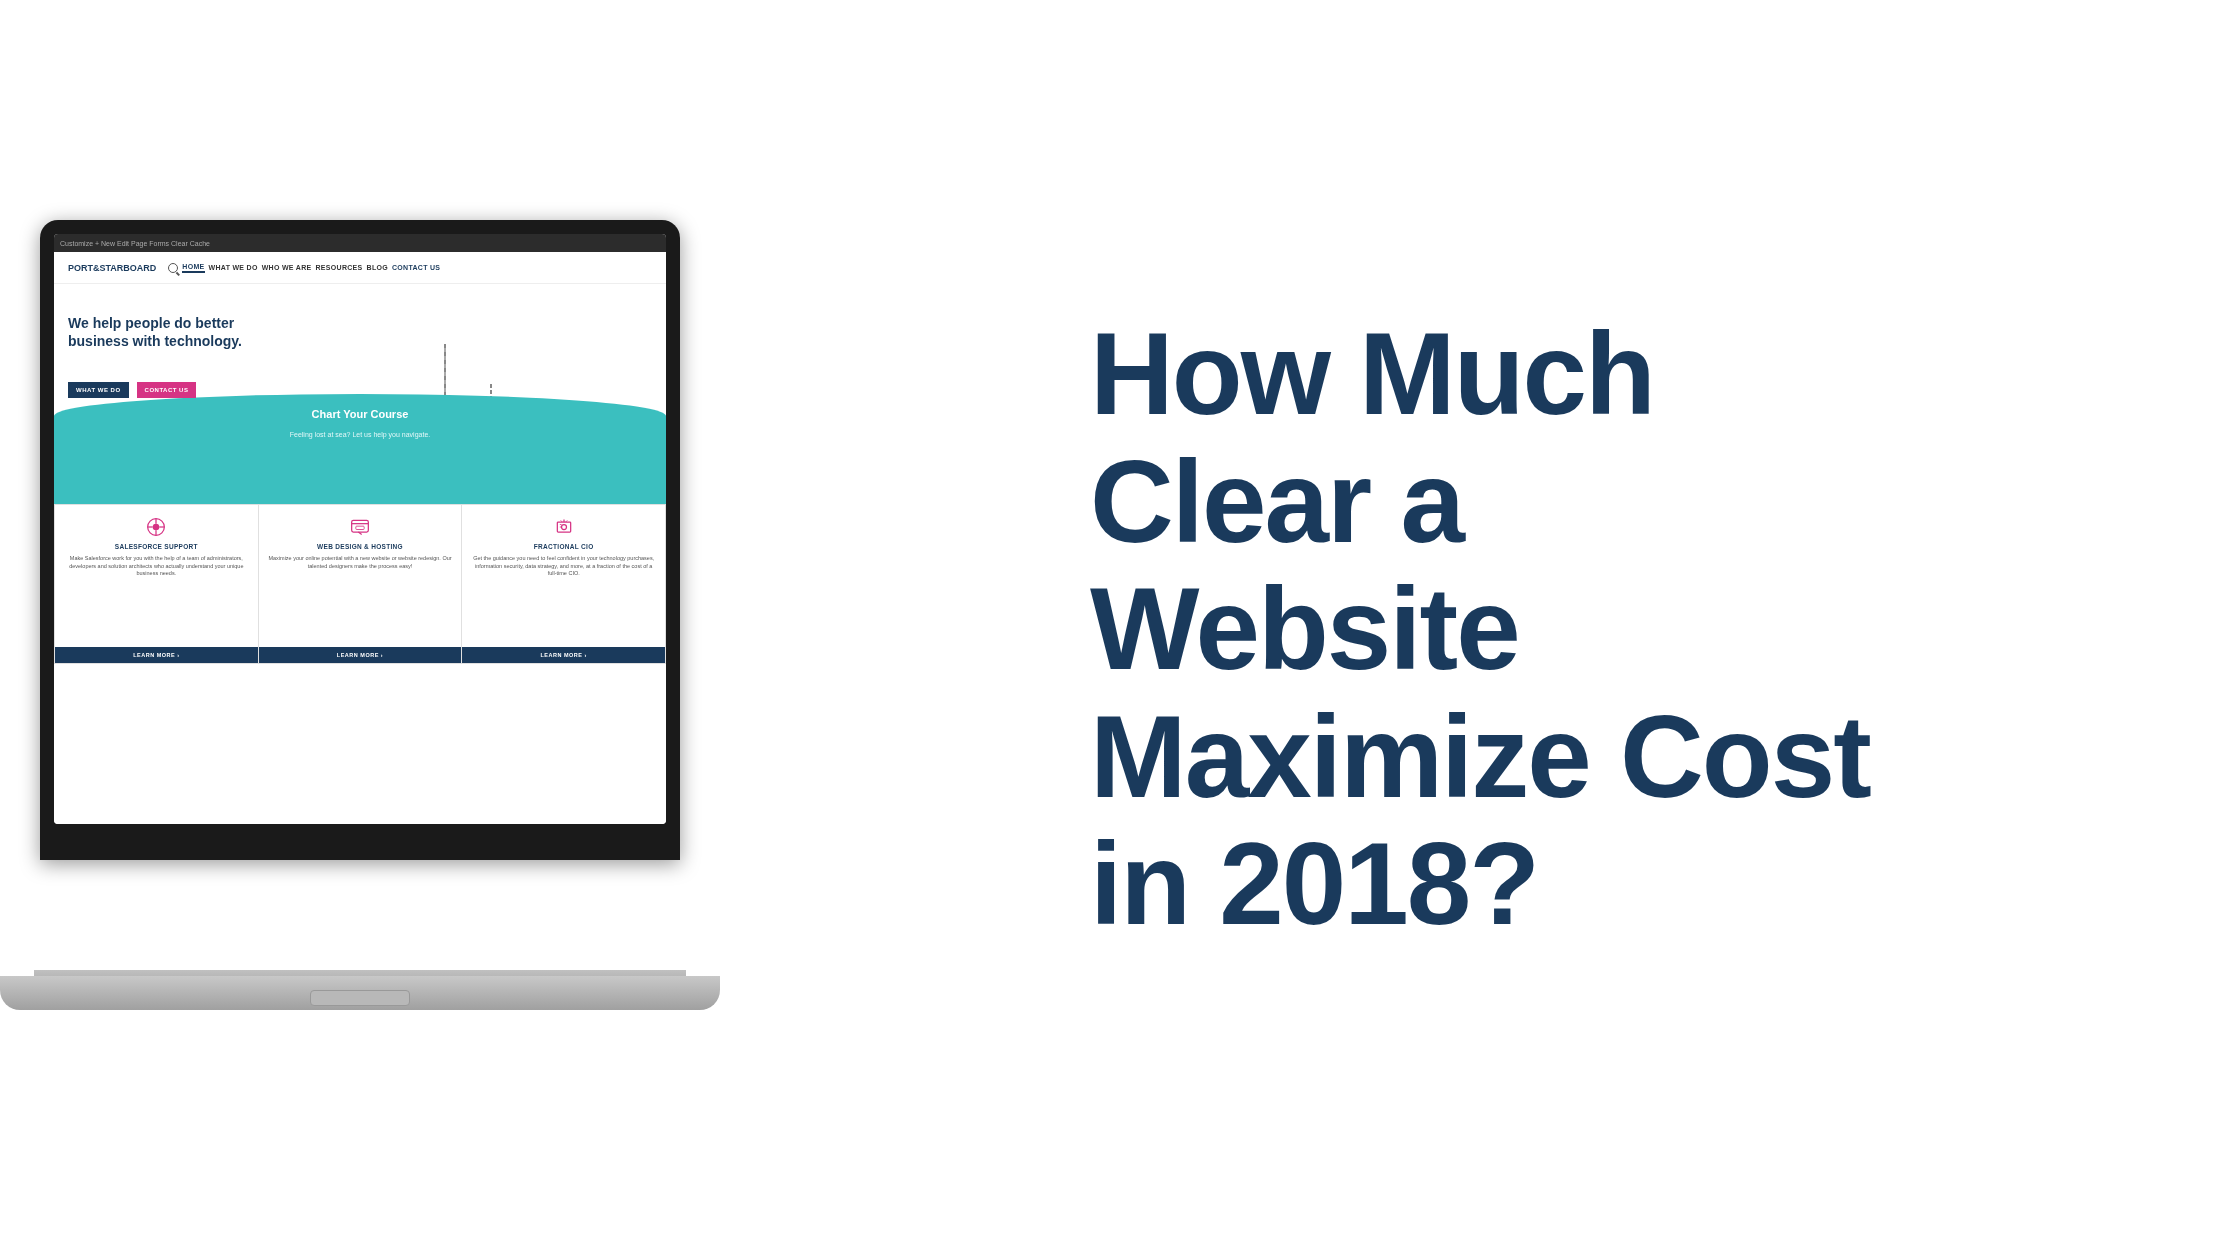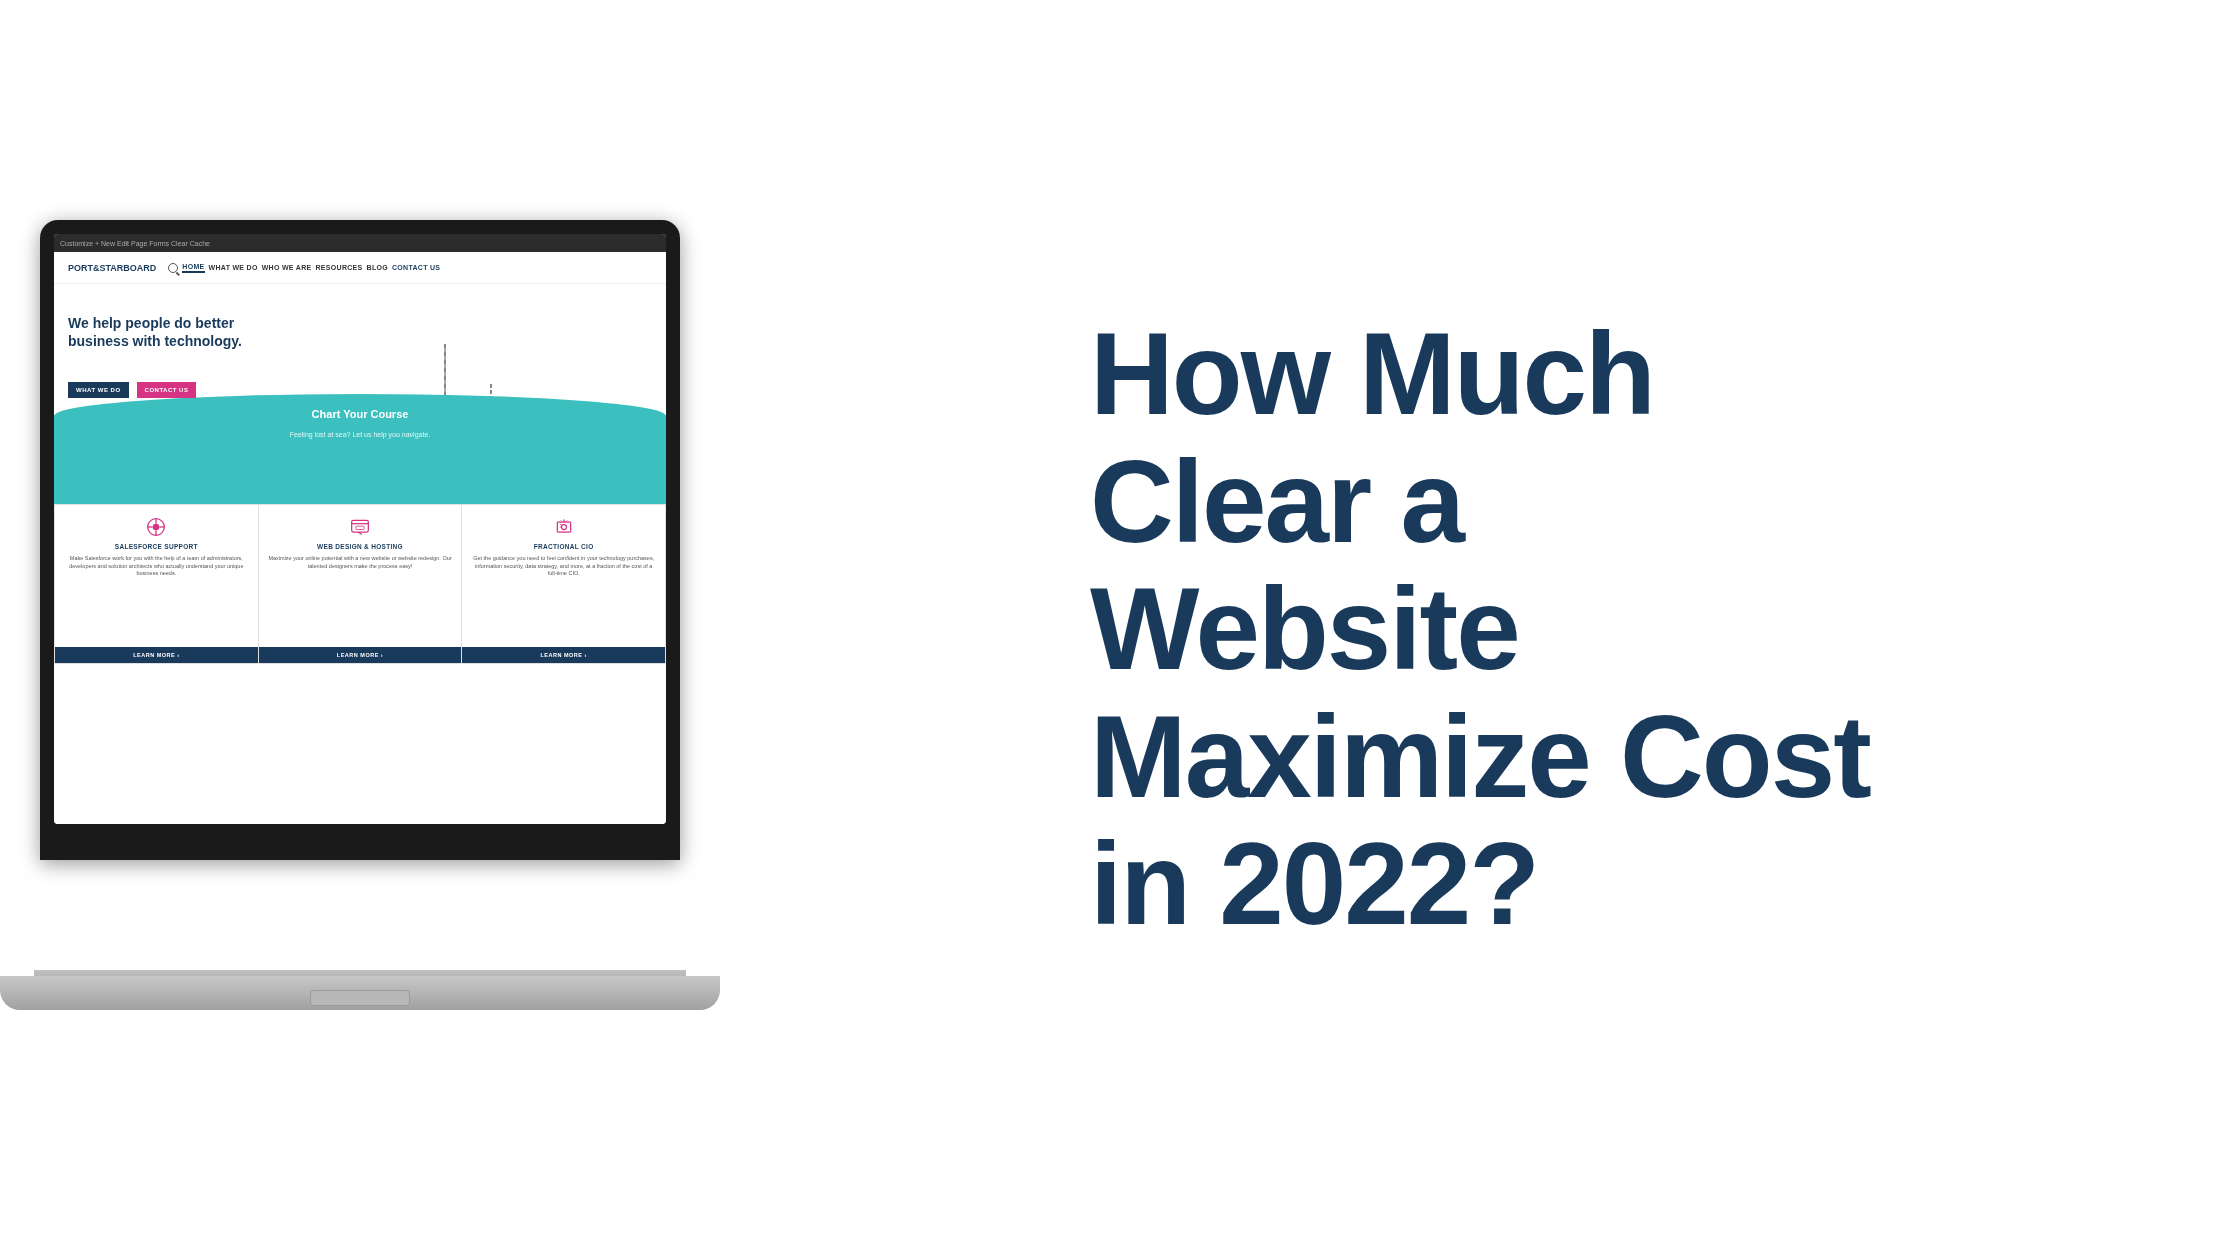--- a/index.html
+++ b/index.html
@@ -472,16 +472,16 @@
 
   </div>
 </div>
 
 <div class="text-section">
   <div class="headline-container">
     <div class="headline-text">
       <span>How Much</span><br>
       <span>Clear a Website</span><br>
       <span>Maximize Cost</span><br>
-      <span>in 2022?</span>
+      <span>in 2018?</span>
     </div>
   </div>
 </div>
 
 </body></html>

